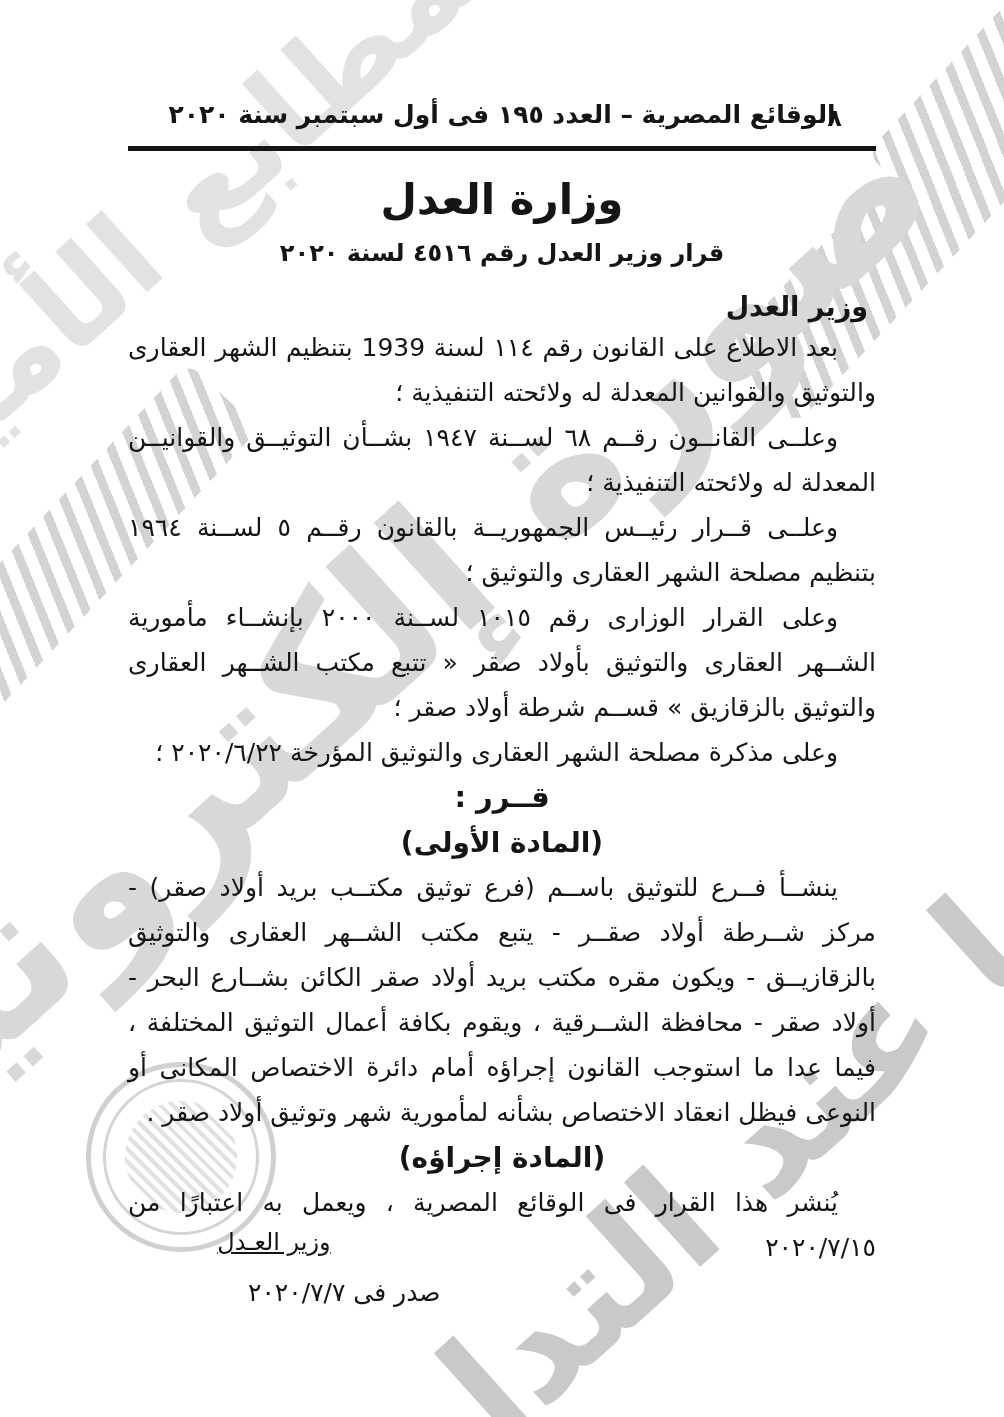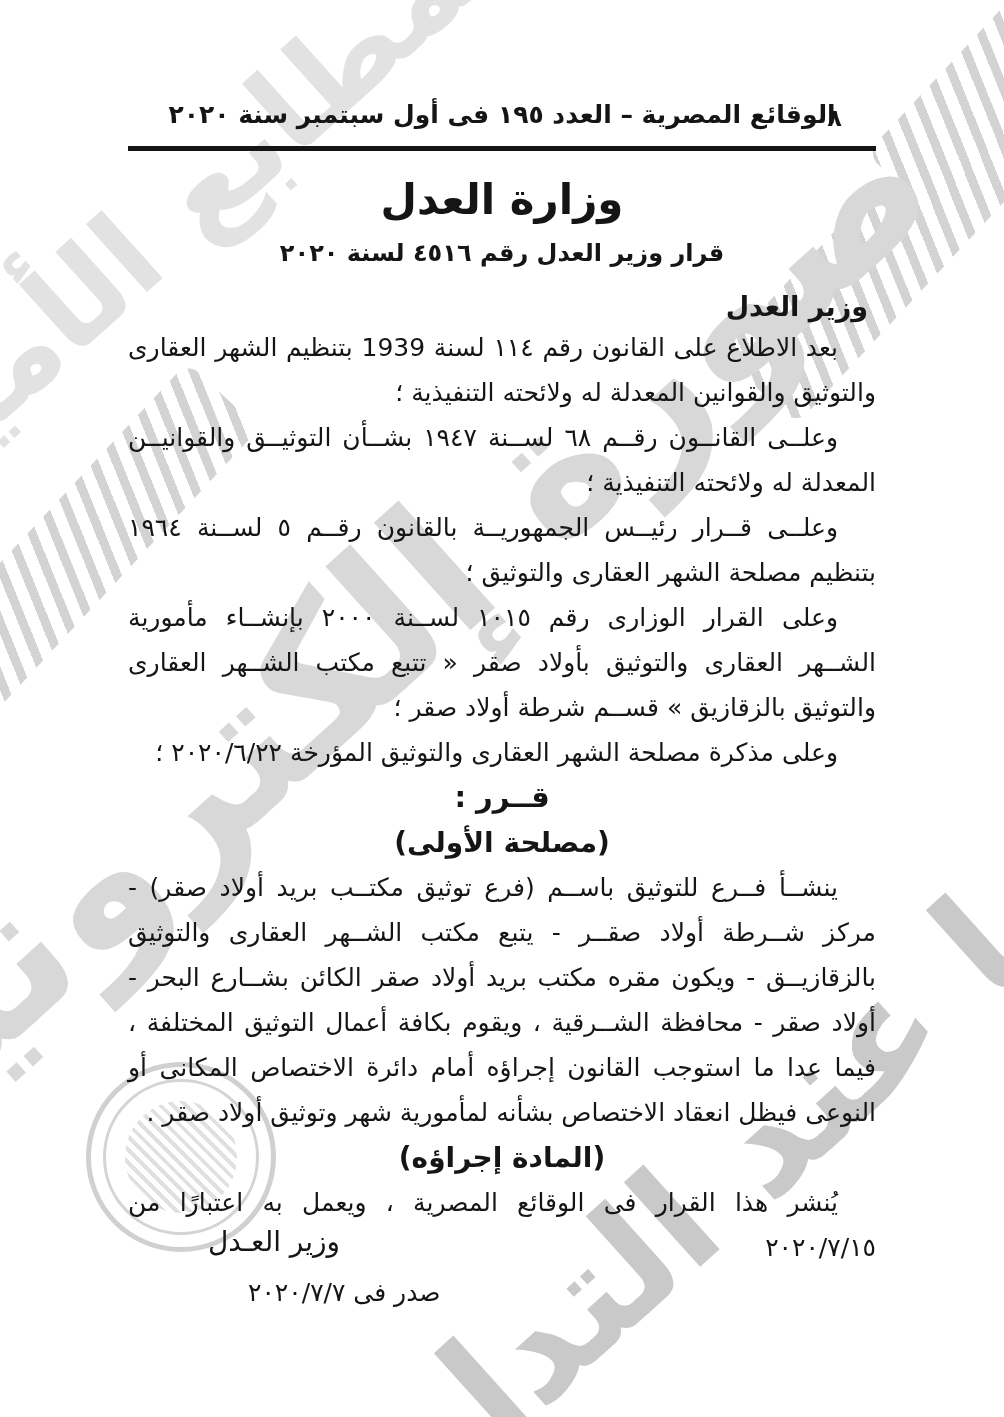--- a/index.html
+++ b/index.html
@@ -96,21 +96,21 @@
   }
   .issued-line{
     font-size:25px;line-height:45px;
     text-align:left;
     padding-left:120px;
   }
   .signature{
     position:absolute;left:138px;top:1226px;width:272px;
     text-align:center;z-index:2;
   }
-  .sig-title{font-size:28px;font-weight:400;line-height:32px;}
+  .sig-title{font-size:24px;font-weight:400;line-height:32px;text-decoration:underline;}
   .sig-name{font-size:29px;font-weight:800;line-height:38px;margin-top:6px;}
 </style>
 </head>
 <body>
 
 <div class="page">
 
   <div class="wm-layer">
     <div class="wm-hatch h1"></div>
     <div class="wm-hatch h2"></div>
@@ -135,21 +135,21 @@
     <h3 class="issuer-heading" style="margin:16px 8px 0 0;">وزير العدل</h3>
 
     <p class="body-p"><span>بعد الاطلاع على القانون رقم ١١٤ لسنة 1939 بتنظيم الشهر العقارى والتوثيق والقوانين المعدلة له ولائحته التنفيذية ؛</span></p>
     <p class="body-p"><span>وعلــى القانــون رقــم ٦٨ لســنة ١٩٤٧ بشــأن التوثيــق والقوانيــن المعدلة له ولائحته التنفيذية ؛</span></p>
     <p class="body-p"><span>وعلــى قــرار رئيــس الجمهوريــة بالقانون رقــم ٥ لســنة ١٩٦٤ بتنظيم مصلحة الشهر العقارى والتوثيق ؛</span></p>
     <p class="body-p"><span>وعلى القرار الوزارى رقم ١٠١٥ لســنة ٢٠٠٠ بإنشــاء مأمورية الشــهر العقارى والتوثيق بأولاد صقر « تتبع مكتب الشــهر العقارى والتوثيق بالزقازيق » </span><span class="bold">قســم شرطة أولاد صقر</span><span> ؛</span></p>
     <p class="body-p"><span>وعلى مذكرة مصلحة الشهر العقارى والتوثيق المؤرخة ٢٠٢٠/٦/٢٢ ؛</span></p>
 
     <div class="decided-word">قــرر :</div>
 
-    <div class="article-heading">(مصلحة الأولى)</div>
+    <div class="article-heading">(المادة الأولى)</div>
     <p class="body-p"><span>ينشــأ فــرع للتوثيق باســم (فرع توثيق مكتــب </span><span class="bold">بريد أولاد صقر</span><span>) - </span><span class="bold">مركز شــرطة أولاد صقــر</span><span> - يتبع مكتب الشــهر العقارى والتوثيق بالزقازيــق - ويكون مقره مكتب </span><span class="bold">بريد أولاد صقر الكائن بشــارع البحر - أولاد صقر - محافظة الشــرقية</span><span> ، ويقوم بكافة أعمال التوثيق المختلفة ، فيما عدا ما استوجب القانون إجراؤه أمام دائرة الاختصاص المكانى أو النوعى فيظل انعقاد الاختصاص بشأنه لمأمورية شهر وتوثيق أولاد صقر .</span></p>
 
     <div class="article-heading">(المادة إجراؤه)</div>
     <p class="body-p"><span>يُنشر هذا القرار فى الوقائع المصرية ، ويعمل به اعتبارًا من ٢٠٢٠/٧/١٥</span></p>
 
     <div class="issued-line">صدر فى ٢٠٢٠/٧/٧</div>
 
   </div>
 
   <div class="signature">

